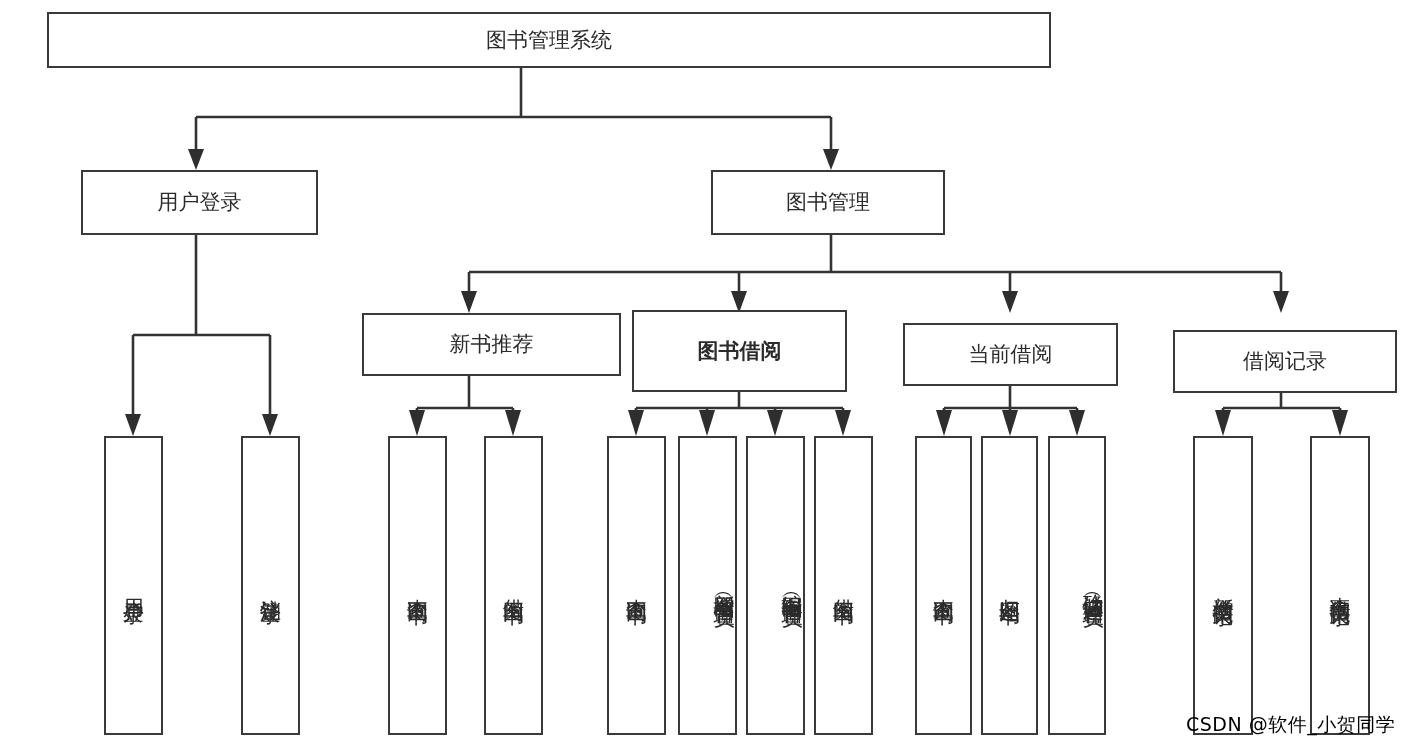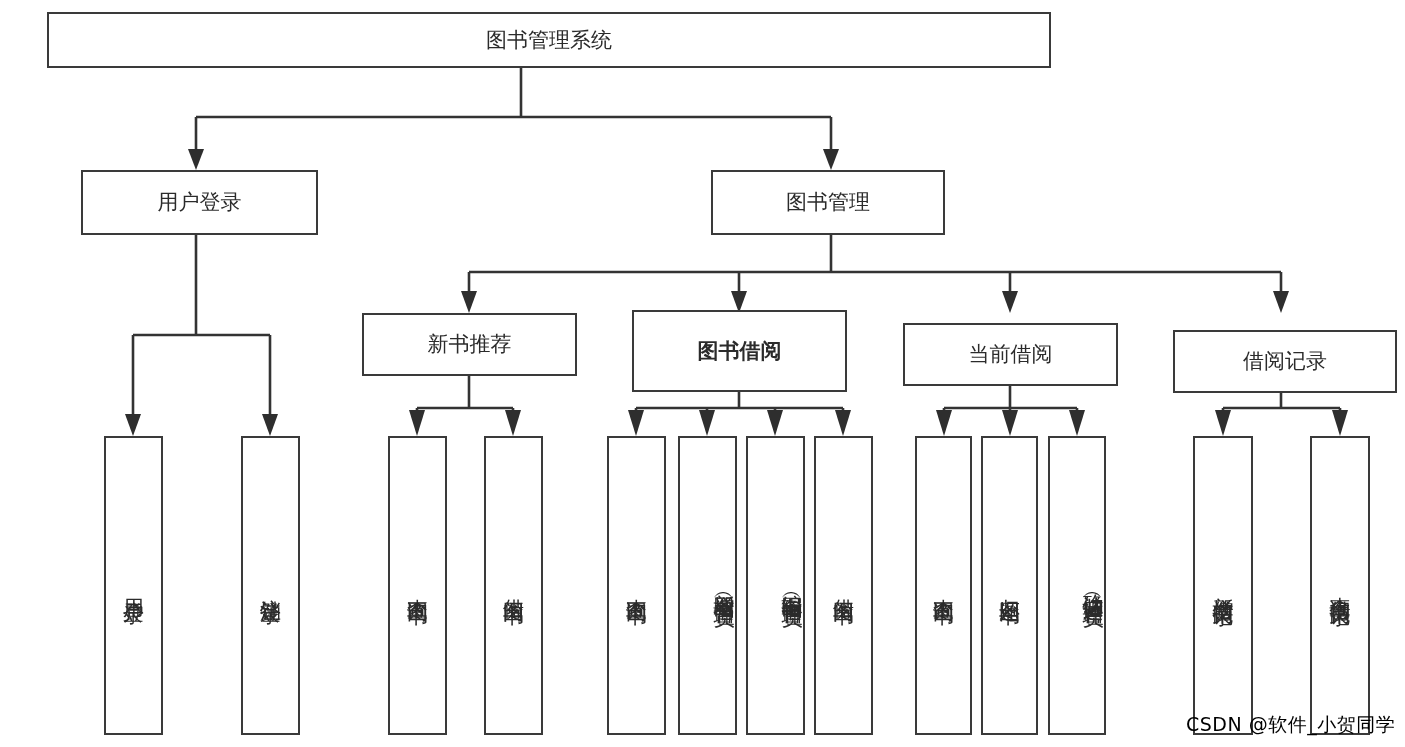--- a/index.html
+++ b/index.html
@@ -117,21 +117,21 @@
     <span>图书管理系统</span>
   </div>
 
   <div class="node horiz" style="left:81px;top:170px;width:237px;height:65px;">
     <span>用户登录</span>
   </div>
   <div class="node horiz" style="left:711px;top:170px;width:234px;height:65px;">
     <span>图书管理</span>
   </div>
 
-  <div class="node horiz" style="left:362px;top:313px;width:215px;height:63px;">
+  <div class="node horiz" style="left:362px;top:313px;width:259px;height:63px;">
     <span>新书推荐</span>
   </div>
   <div class="node horiz" style="left:632px;top:310px;width:215px;height:82px;font-weight:bold;">
     <span>图书借阅</span>
   </div>
   <div class="node horiz" style="left:903px;top:313px;width:215px;height:63px;margin-top:10px;">
     <span>当前借阅</span>
   </div>
   <div class="node horiz" style="left:1173px;top:330px;width:224px;height:63px;">
     <span>借阅记录</span>

